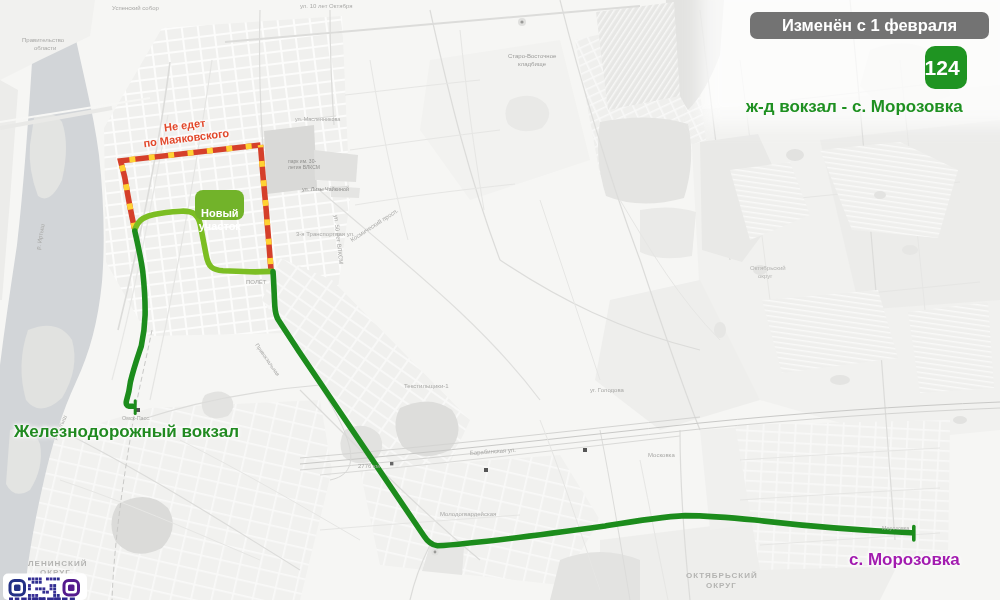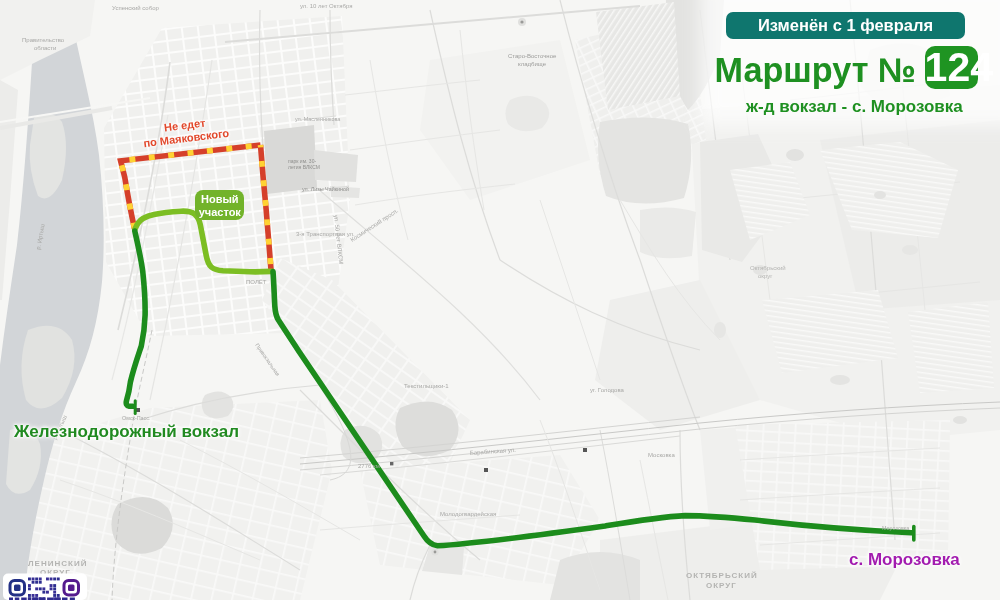--- a/index.html
+++ b/index.html
@@ -296,25 +296,24 @@
     <rect x="27.8" y="597.5" width="3.1" height="3" fill="#2f2a8e"></rect>
     <rect x="33.1" y="597.5" width="4.0" height="3" fill="#2f2a8e"></rect>
     <rect x="38.5" y="597.5" width="7.0" height="3" fill="#2f2a8e"></rect>
     <rect x="47.1" y="597.5" width="6.3" height="3" fill="#2f2a8e"></rect>
     <rect x="55.2" y="597.5" width="5.6" height="3" fill="#2f2a8e"></rect>
     <rect x="62.0" y="597.5" width="5.5" height="3" fill="#2f2a8e"></rect>
     <rect x="69.8" y="597.5" width="5.1" height="3" fill="#2f2a8e"></rect>
   </g>
 </svg>
 
-<div class="lbl" style="left:726px;top:12px;width:239px;height:27px;background:#0f766e;border-radius:7px;color:#fff;font-weight:bold;font-size:16.5px;line-height:27px;text-align:center;">Изменён с 1 февраля</div>
-
-<div class="lbl" style="left:666px;top:52.5px;width:250px;height:34px;color:#1e9021;font-weight:bold;font-size:34.2px;line-height:34px;text-align:right;">Маршрут №</div>
-<div class="lbl" style="left:924.6px;top:46px;width:53px;height:43px;background:#1f9422;border-radius:10px;color:#fff;font-weight:bold;font-size:41px;line-height:43px;text-align:right;">124</div>
+<div class="lbl" style="left:750px;top:12px;width:239px;height:27px;background:#737373;border-radius:7px;color:#fff;font-weight:bold;font-size:16.5px;line-height:27px;text-align:center;">Изменён с 1 февраля</div>
+
+<div class="lbl" style="left:924.6px;top:46px;width:42px;height:43px;background:#1f9422;border-radius:10px;color:#fff;font-weight:bold;font-size:21px;line-height:43px;text-align:left;">124</div>
 <div class="lbl" style="left:746px;top:97px;color:#1e9021;font-weight:bold;font-size:17px;line-height:19px;text-align:center;">ж-д вокзал - с. Морозовка</div>
 
 <div class="lbl" style="left:135px;top:118.5px;width:101px;text-align:center;color:#e2492c;font-weight:bold;font-size:11px;line-height:13px;transform:rotate(-7deg);text-shadow:0 0 3px #fff,0 0 3px #fff,0 0 4px #fff;">Не едет<br>по Маяковского</div>
 
-<div class="lbl" style="left:195.2px;top:190.4px;width:49.2px;height:29.6px;background:#72b32a;border-radius:8px;color:#fff;font-weight:bold;font-size:11px;line-height:12.2px;text-align:center;padding-top:3px;box-sizing:border-box;">Новый<br>участок</div>
+<div class="lbl" style="left:195.2px;top:190.4px;width:49.2px;height:29.6px;background:#72b32a;border-radius:8px;color:#fff;font-weight:bold;font-size:11px;line-height:12.2px;text-align:center;padding-top:17px;box-sizing:border-box;">Новый<br>участок</div>
 
 <div class="lbl" style="left:14px;top:423px;color:#218a21;font-weight:bold;font-size:17px;line-height:17px;text-shadow:0 0 3px #fff,0 0 3px #fff,0 0 5px #fff,0 0 6px #fff;">Железнодорожный вокзал</div>
 <div class="lbl" style="left:849px;top:550.5px;color:#a21caf;font-weight:bold;font-size:17px;line-height:17px;text-shadow:0 0 3px #fff,0 0 3px #fff,0 0 5px #fff,0 0 6px #fff;">с. Морозовка</div>
 </div>
 
 </body></html>

